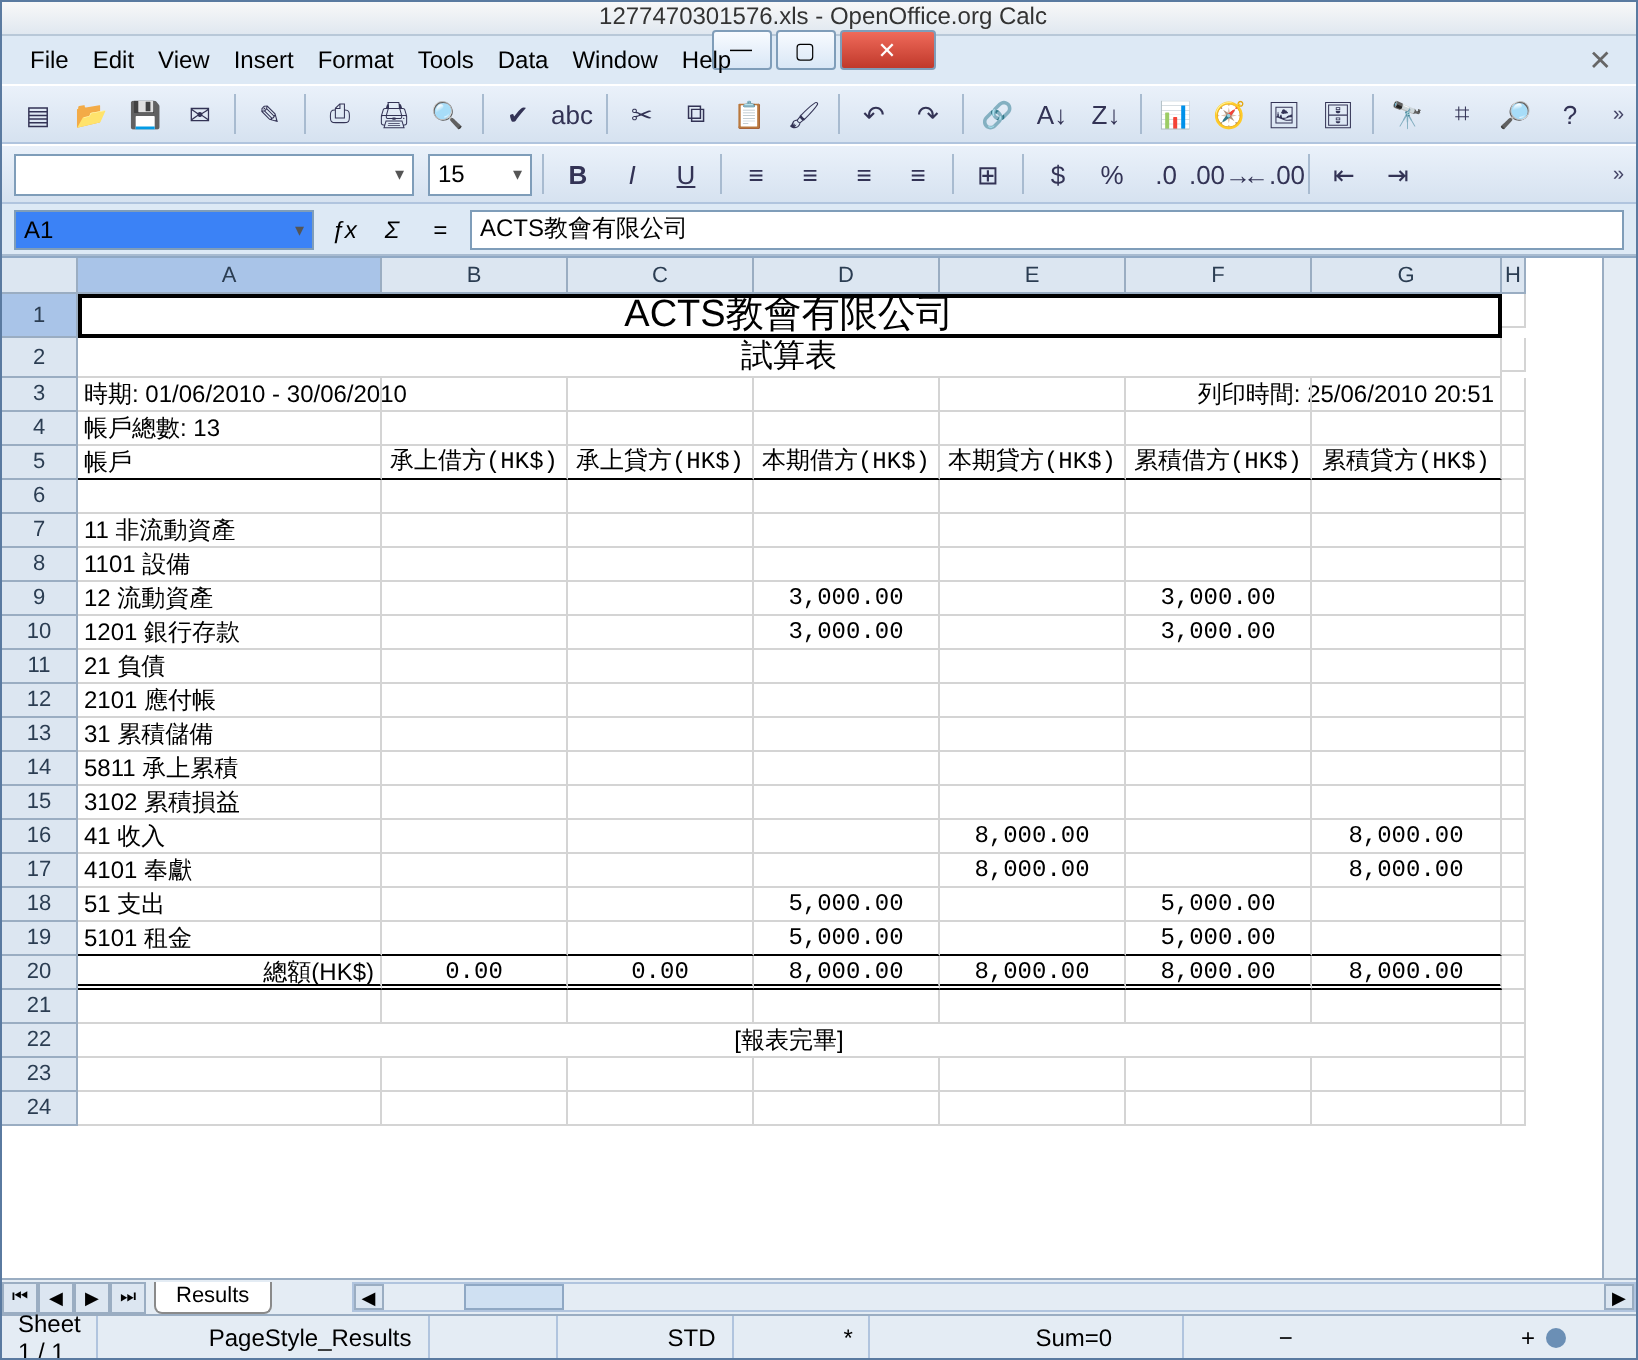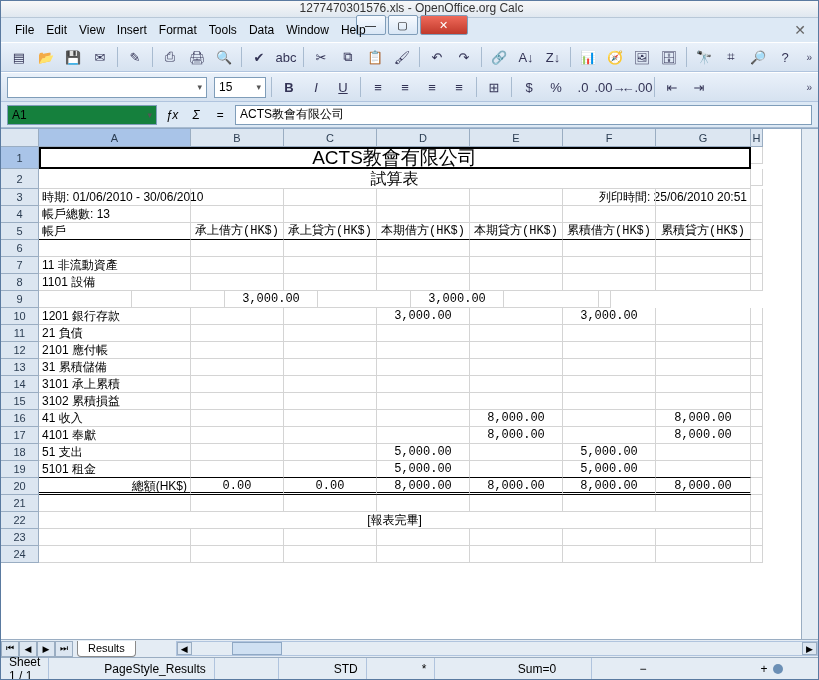--- a/index.html
+++ b/index.html
@@ -25,21 +25,21 @@
 .tchevron { margin-left:auto; font-size:10px; color:#446; }
 
 .fontbar .fontname { width: 200px; height:21px; border:1px solid #7f9db9; background:#fff; display:flex; align-items:center; padding:0 4px; }
 .fontbar .fontname::after { content:"▾"; margin-left:auto; font-size:9px; color:#555; }
 .fontbar .fontsize { width: 52px; height:21px; border:1px solid #7f9db9; background:#fff; display:flex; align-items:center; padding:0 4px; margin-left:4px; }
 .fontbar .fontsize::after { content:"▾"; margin-left:auto; font-size:9px; color:#555; }
 .bold { font-weight:bold; } .ital { font-style:italic; } .under { text-decoration:underline; }
 
 
 .formulabar { height: 26px; display:flex; align-items:center; padding: 2px 6px; gap:4px; border-bottom:1px solid #a8bbd0; }
-.cellref { width:150px; height:20px; border:1px solid #7f9db9; background:#15803d; display:flex; align-items:center; padding:0 4px; }
+.cellref { width:150px; height:20px; border:1px solid #7f9db9; background:#3b82f6; display:flex; align-items:center; padding:0 4px; }
 .cellref::after { content:"▾"; margin-left:auto; font-size:9px; color:#555; }
 .fxbtns { display:flex; gap:2px; }
 .fxbtn { width:22px; height:20px; display:flex; align-items:center; justify-content:center; font-style:italic; }
 .formulainput { flex:1; height:20px; border:1px solid #7f9db9; background:#fff; padding:0 4px; display:flex; align-items:center; }
 
 
 .sheet-wrap { flex:1; display:flex; flex-direction:column; background:#fff; border-top:1px solid #8fa8c4; }
 .colhdr-row { display:flex; height:18px; }
 .corner { width:38px; background:#dce6f1; border-right:1px solid #9aadc2; border-bottom:1px solid #9aadc2; }
 .colhdrs { display:flex; flex:1; }
@@ -307,20 +307,21 @@
           <div class="cell cB"></div>
           <div class="cell cC"></div>
           <div class="cell cD"></div>
           <div class="cell cE"></div>
           <div class="cell cF"></div>
           <div class="cell cG"></div>
           <div class="cell cH"></div>
         </div>
 
       <div class="cellrow">
+          <div class="cell cA">12 流動資產</div>
           <div class="cell cB"></div>
           <div class="cell cC"></div>
           <div class="cell cD num">3,000.00</div>
           <div class="cell cE"></div>
           <div class="cell cF num">3,000.00</div>
           <div class="cell cG"></div>
           <div class="cell cH"></div>
         </div>
 
       <div class="cellrow">
@@ -361,21 +362,21 @@
           <div class="cell cB"></div>
           <div class="cell cC"></div>
           <div class="cell cD"></div>
           <div class="cell cE"></div>
           <div class="cell cF"></div>
           <div class="cell cG"></div>
           <div class="cell cH"></div>
         </div>
 
       <div class="cellrow">
-          <div class="cell cA">  3101 承上累積</div>
+          <div class="cell cA">  5811 承上累積</div>
           <div class="cell cB"></div>
           <div class="cell cC"></div>
           <div class="cell cD"></div>
           <div class="cell cE"></div>
           <div class="cell cF"></div>
           <div class="cell cG"></div>
           <div class="cell cH"></div>
         </div>
 
       <div class="cellrow">

